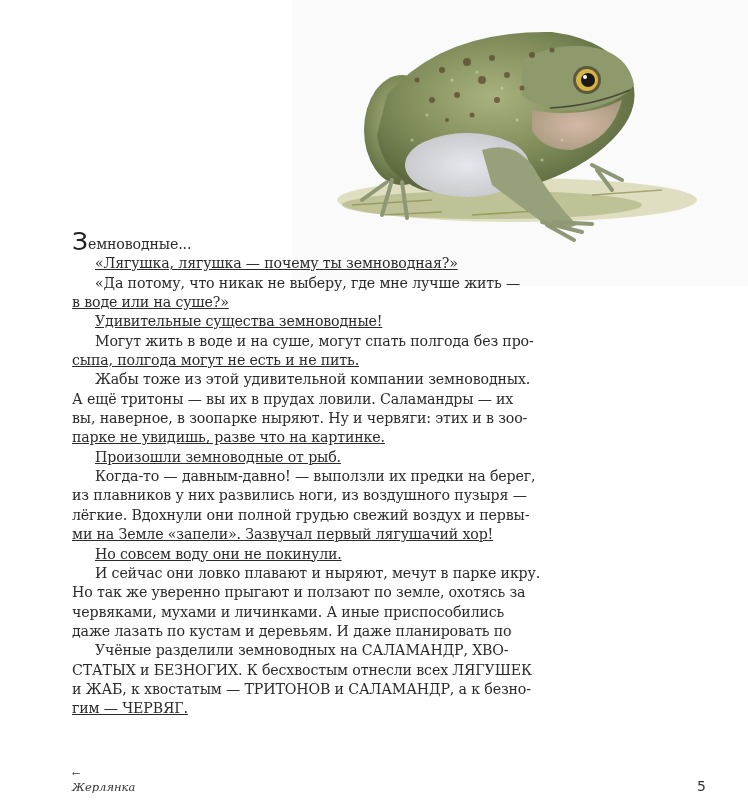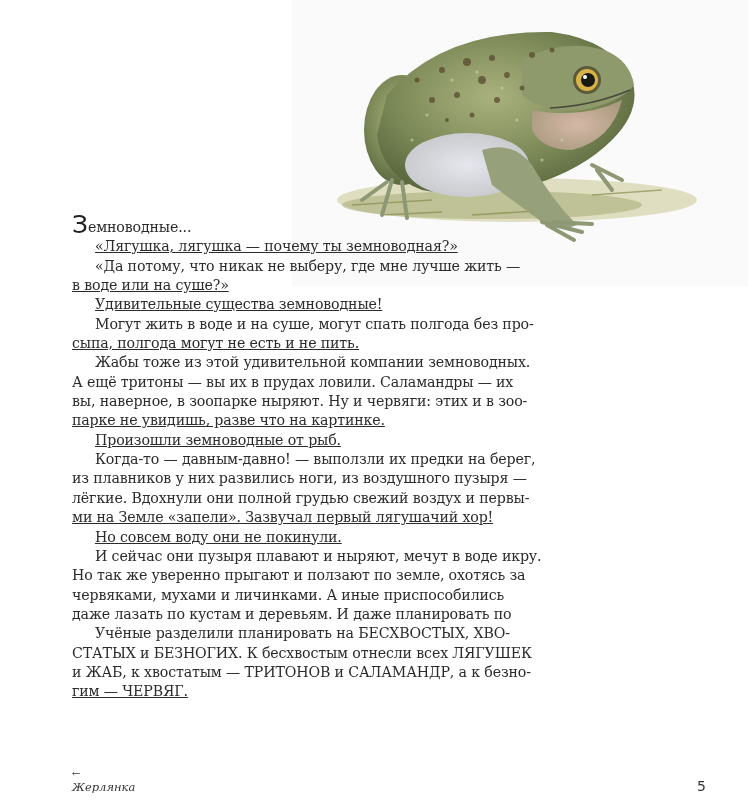--- a/index.html
+++ b/index.html
@@ -8,21 +8,21 @@
     background: #ffffff;
     font-family: "DejaVu Serif", "Liberation Serif", serif;
     color: #2b2b2b;
   }
   .illustration {
     position: absolute; left: 292px; top: 0; width: 456px; height: 286px;
     background: #fafafa;
   }
   .illustration svg { position: absolute; left: 0; top: 0; }
   .text-block {
-    position: absolute; left: 72px; top: 215px; width: 414px;
+    position: absolute; left: 72px; top: 232px; width: 414px;
     font-size: 14.2px; line-height: 19.35px;
     text-align: justify;
     letter-spacing: -0.15px;
   }
   .text-block p { margin: 0; text-indent: 23px; }
   .text-block p.first { text-indent: 0; }
   .dropcap {
     font-family: "DejaVu Sans", "Liberation Sans", sans-serif;
     font-size: 25px; line-height: 19px; font-weight: normal;
     display: inline-block; vertical-align: -1px; margin-right: 0;
@@ -149,27 +149,27 @@
   <p>
     <span class="line">Когда-то — давным-давно! — выползли их предки на берег,</span>
     <span class="line" style="margin-left:-23px">из плавников у них развились ноги, из воздушного пузыря —</span>
     <span class="line" style="margin-left:-23px">лёгкие. Вдохнули они полной грудью свежий воздух и первы-</span>
     <span class="line last" style="margin-left:-23px">ми на Земле «запели». Зазвучал первый лягушачий хор!</span>
   </p>
   <p>
       <span class="line last">Но совсем воду они не покинули.</span>
     </p>
   <p>
-    <span class="line">И сейчас они пузыря плавают и ныряют, мечут в воде икру.</span>
+    <span class="line">И сейчас они ловко плавают и ныряют, мечут в парке икру.</span>
     <span class="line" style="margin-left:-23px">Но так же уверенно прыгают и ползают по земле, охотясь за</span>
     <span class="line" style="margin-left:-23px">червяками, мухами и личинками. А иные приспособились</span>
     <span class="line" style="margin-left:-23px">даже лазать по кустам и деревьям. И даже планировать по</span>
   </p>
   <p>
-    <span class="line">Учёные разделили планировать на БЕСХВОСТЫХ, ХВО-</span>
+    <span class="line">Учёные разделили земноводных на САЛАМАНДР, ХВО-</span>
     <span class="line" style="margin-left:-23px">СТАТЫХ и БЕЗНОГИХ. К бесхвостым отнесли всех ЛЯГУШЕК</span>
     <span class="line" style="margin-left:-23px">и ЖАБ, к хвостатым — ТРИТОНОВ и САЛАМАНДР, а к безно-</span>
     <span class="line last" style="margin-left:-23px">гим — ЧЕРВЯГ.</span>
   </p>
 </div>
 
 <div class="caption">
   <span class="arrow">←</span>
   <span>Жерлянка</span>
 </div>

